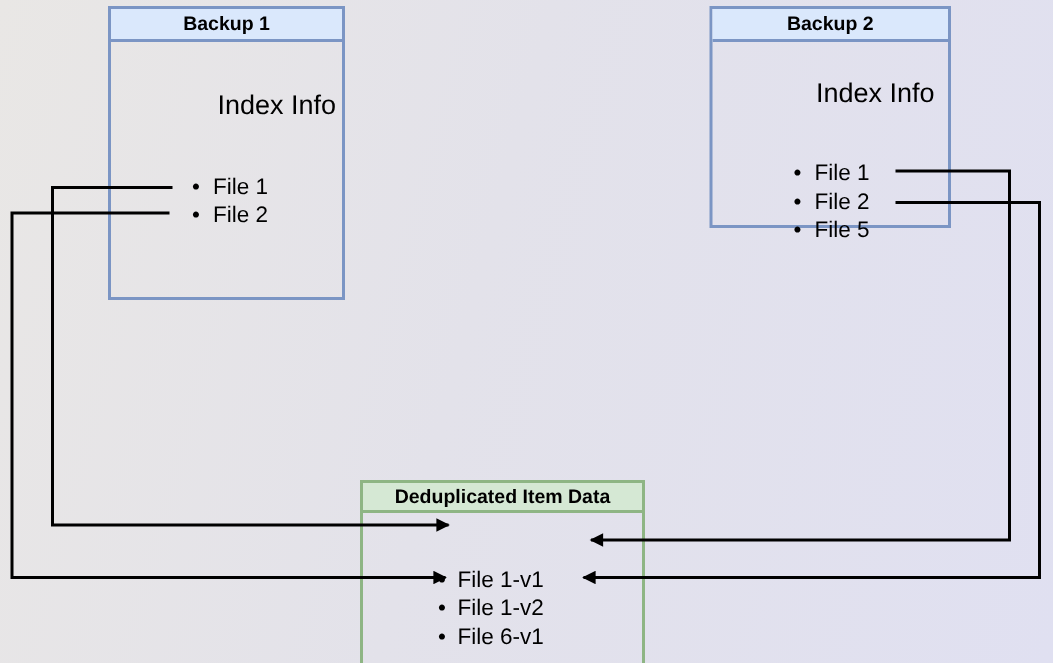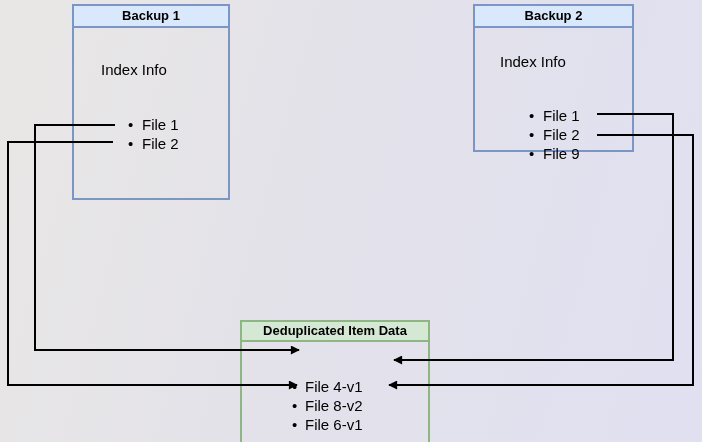--- a/index.html
+++ b/index.html
@@ -25,23 +25,24 @@
     left: 0; right: 0; top: 0;
     text-align: center;
     font-weight: bold;
     font-size: 13px;
     border-bottom: 2px solid;
   }
   .blue  .box-header { background: #dae8fc; border-color: #7b95c4; height: 20px; line-height: 20px; }
   .green .box-header { background: #d5e8d4; border-color: #8eb584; height: 18px; line-height: 18px; }
   .index-title {
     position: absolute;
-    font-size: 15px;
+    font-size: 18px;
     line-height: 16px;
     white-space: nowrap;
+    margin-left: 44px;
   }
   .file-list {
     position: absolute;
     margin: 0; padding: 0;
     list-style: none;
     font-size: 15px;
     line-height: 19px;
   }
   .file-list li {
     position: relative;
@@ -82,29 +83,29 @@
       <li>File 2</li>
     </ul>
   </div>
 
   <div class="box blue" id="backup2">
     <div class="box-header">Backup 2</div>
     <div class="index-title">Index Info</div>
     <ul class="file-list">
       <li>File 1</li>
       <li>File 2</li>
-      <li>File 9</li>
+      <li>File 5</li>
     </ul>
   </div>
 
   <div class="box green dedup" id="dedup">
     <div class="box-header">Deduplicated Item Data</div>
     <ul class="file-list">
-      <li>File 4-v1</li>
-      <li>File 8-v2</li>
+      <li>File 1-v1</li>
+      <li>File 1-v2</li>
       <li>File 6-v1</li>
     </ul>
   </div>
 
   <svg class="arrows" width="702" height="442" viewBox="0 0 702 442">
     <defs>
       <marker id="ah" viewBox="0 0 10 10" refX="9" refY="5" markerWidth="6" markerHeight="4.5" orient="auto">
         <path d="M0,0 L10,5 L0,10 Z" fill="#000"></path>
       </marker>
     </defs>

